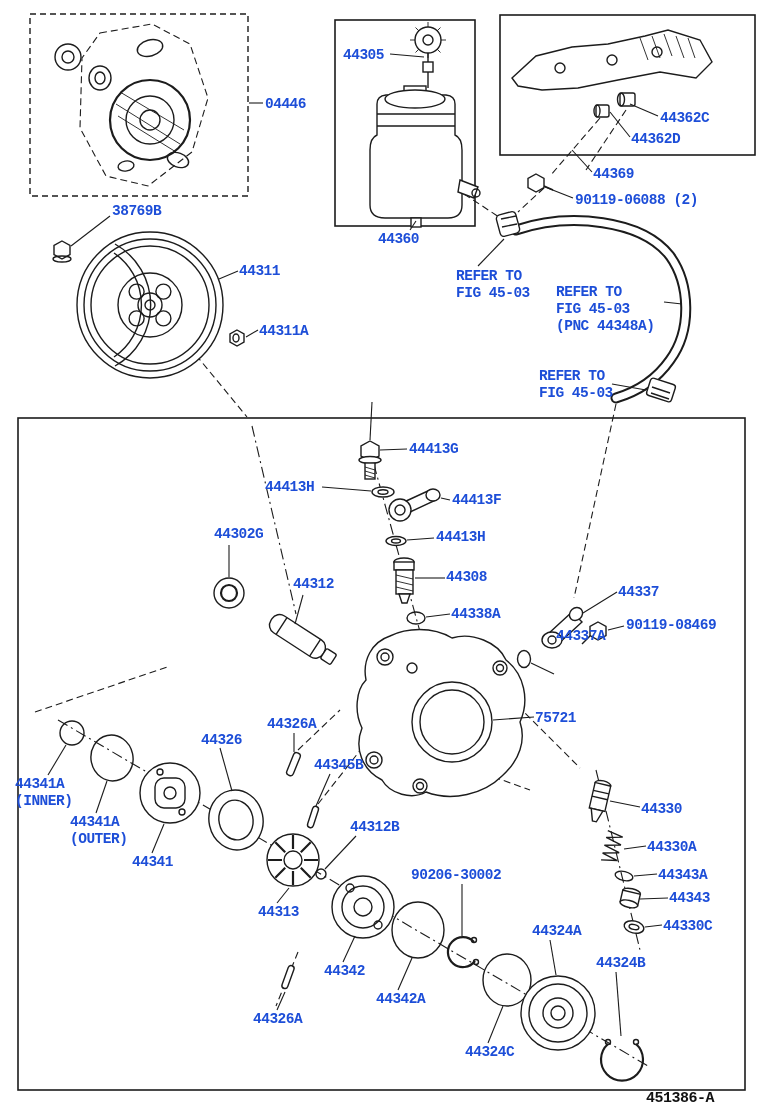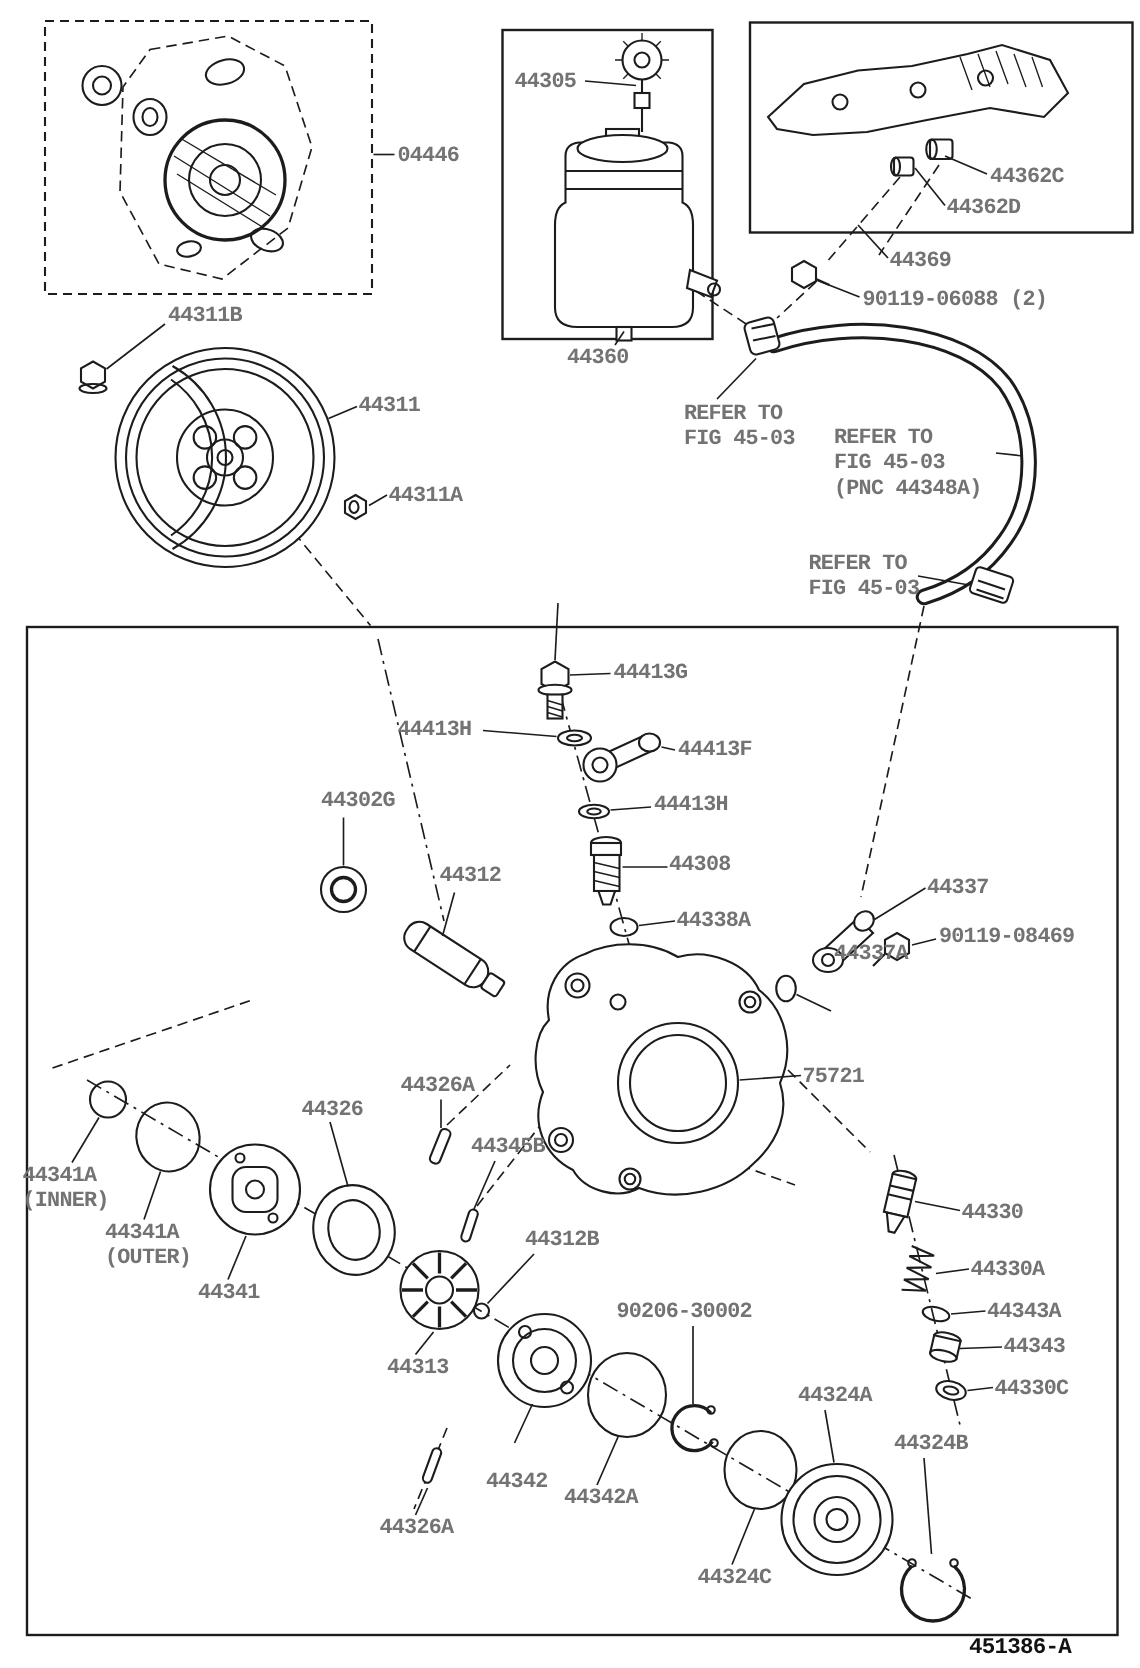--- a/index.html
+++ b/index.html
@@ -10,21 +10,21 @@
   .lw2{stroke-width:2.2;}
   .fillw{fill:#ffffff;stroke:#1c1c1c;stroke-width:1.4;}
   .hatch{fill:none;stroke:#1c1c1c;stroke-width:0.9;}
   .dash{fill:none;stroke:#1c1c1c;stroke-width:1.1;stroke-dasharray:7 4;}
   .dashdot{fill:none;stroke:#1c1c1c;stroke-width:1.1;stroke-dasharray:11 4 2 4;}
   .leader{fill:none;stroke:#1c1c1c;stroke-width:1.1;}
   .box{fill:#ffffff;stroke:#1c1c1c;stroke-width:1.6;}
   .dashbox{fill:none;stroke:#1c1c1c;stroke-width:1.4;stroke-dasharray:6 4;}
   #label-layer{position:absolute;left:0;top:0;width:760px;height:1112px;pointer-events:none;}
   .part-label{position:absolute;font-weight:700;font-size:14.5px;line-height:1.18;
-              color:#737373;white-space:pre;letter-spacing:-0.5px;}
+              color:#1d4ed8;white-space:pre;letter-spacing:-0.5px;}
   .drawing-number{position:absolute;left:646px;top:1090px;font-weight:700;font-size:15px;
                   color:#111;letter-spacing:-0.5px;}
 </style>
 </head>
 <body>
 
 <div id="page">
 
 <svg width="760" height="1112" viewBox="0 0 760 1112">
 
@@ -351,21 +351,21 @@
 </svg>
 
 <div id="label-layer">
       <div class="part-label" style="left: 265px; top: 96px;">04446</div>
       <div class="part-label" style="left: 343px; top: 47px;">44305</div>
       <div class="part-label" style="left: 660px; top: 110px;">44362C</div>
       <div class="part-label" style="left: 631px; top: 131px;">44362D</div>
       <div class="part-label" style="left: 593px; top: 166px;">44369</div>
       <div class="part-label" style="left: 575px; top: 192px;">90119-06088 (2)</div>
       <div class="part-label" style="left: 378px; top: 231px;">44360</div>
-      <div class="part-label" style="left: 112px; top: 203px;">44311B</div>
+      <div class="part-label" style="left: 112px; top: 203px;">38769B</div>
       <div class="part-label" style="left: 239px; top: 263px;">44311</div>
       <div class="part-label" style="left: 259px; top: 323px;">44311A</div>
       <div class="part-label" style="left: 456px; top: 268px;">REFER TO
 FIG 45-03</div>
       <div class="part-label" style="left: 556px; top: 284px;">REFER TO
 FIG 45-03
 (PNC 44348A)</div>
       <div class="part-label" style="left: 539px; top: 368px;">REFER TO
 FIG 45-03</div>
       <div class="part-label" style="left: 409px; top: 441px;">44413G</div>
@@ -391,21 +391,21 @@
       <div class="part-label" style="left: 350px; top: 819px;">44312B</div>
       <div class="part-label" style="left: 641px; top: 801px; text-align: right;">44330</div>
       <div class="part-label" style="left: 647px; top: 839px;">44330A</div>
       <div class="part-label" style="left: 658px; top: 867px;">44343A</div>
       <div class="part-label" style="left: 669px; top: 890px;">44343</div>
       <div class="part-label" style="left: 663px; top: 918px;">44330C</div>
       <div class="part-label" style="left: 258px; top: 904px;">44313</div>
       <div class="part-label" style="left: 411px; top: 867px;">90206-30002</div>
       <div class="part-label" style="left: 532px; top: 923px;">44324A</div>
       <div class="part-label" style="left: 596px; top: 955px;">44324B</div>
-      <div class="part-label" style="left: 324px; top: 963px; margin-top: 17px;">44342</div>
+      <div class="part-label" style="left: 324px; top: 963px;">44342</div>
       <div class="part-label" style="left: 376px; top: 991px;">44342A</div>
       <div class="part-label" style="left: 253px; top: 1011px;">44326A</div>
       <div class="part-label" style="left: 465px; top: 1044px;">44324C</div>
     </div>
 
 <div class="drawing-number">451386-A</div>
 
 </div>
 
 </body></html>

